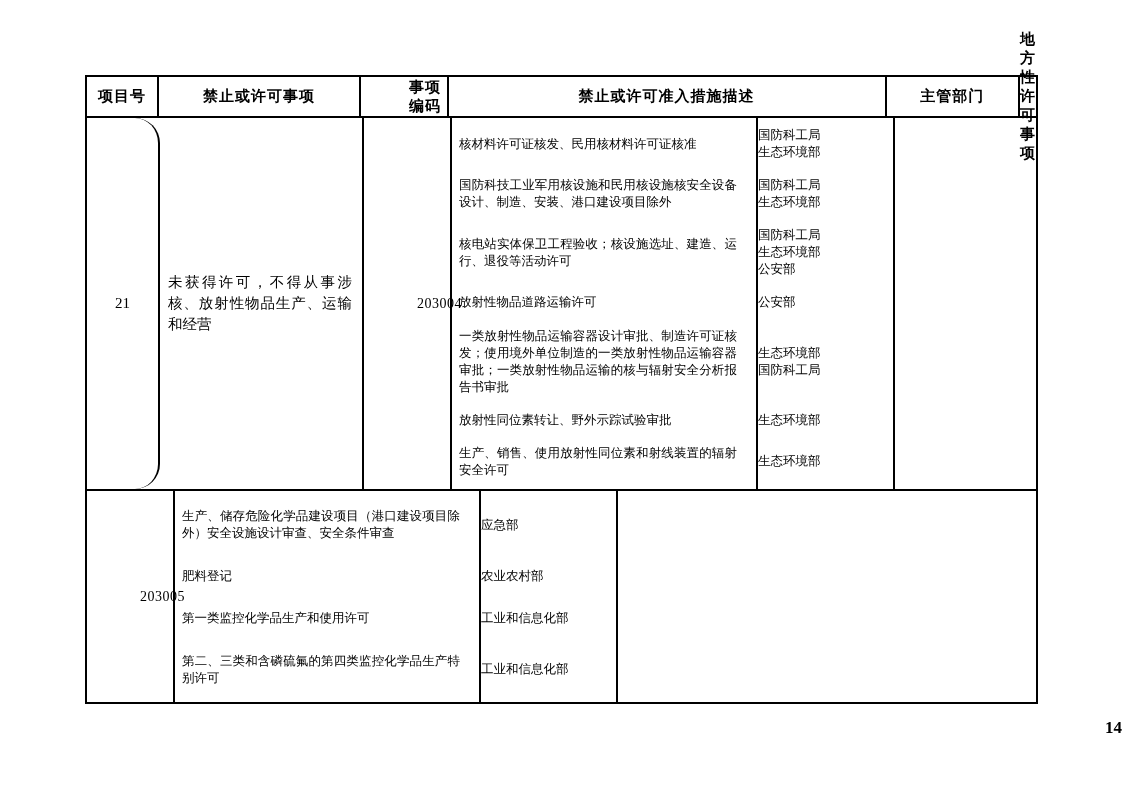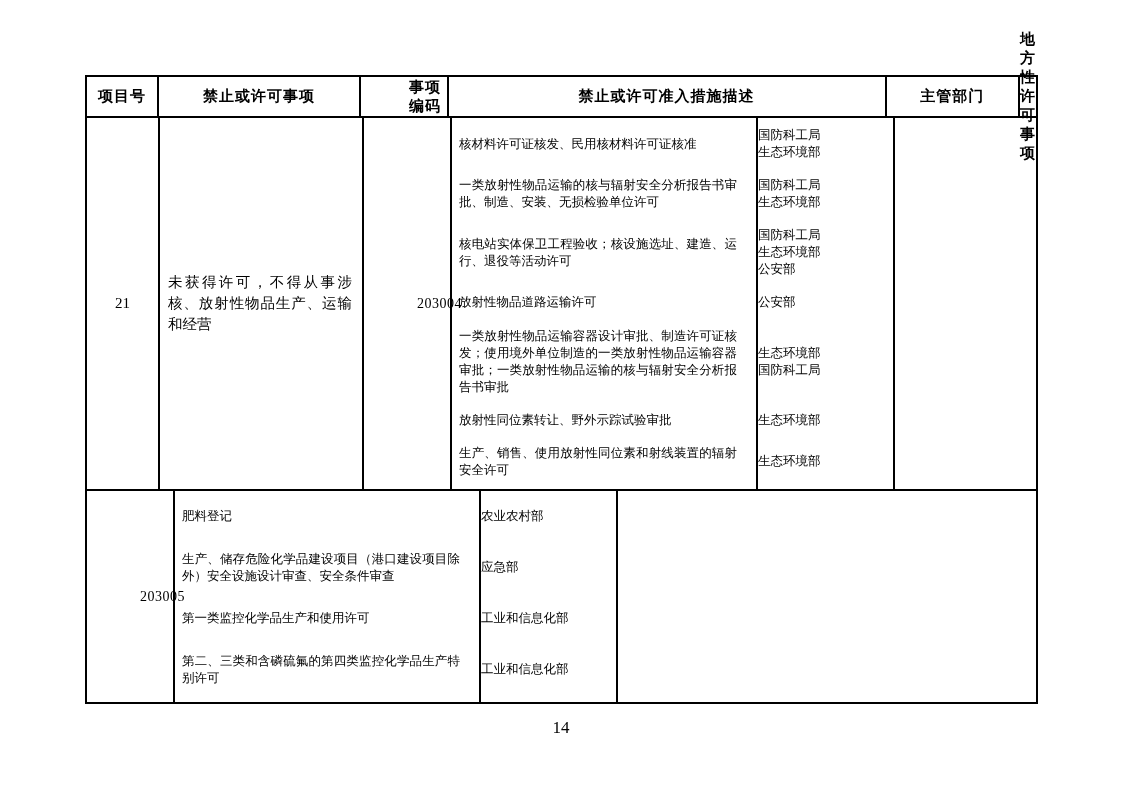--- a/index.html
+++ b/index.html
@@ -28,20 +28,21 @@
   .row-21 { min-height:373px; border-bottom:2px solid #000; }
   .row-22 { min-height:211px; }
   .c1 { width:73px; }
   .c2 { width:204px; }
   .c3 { width:88px;padding-left:48px; }
   .c45 { width:443px; }
   .c6 { flex:1; }
   .cell-center {
     display:flex; align-items:center; justify-content:center;
     font-size:15px;
+    border-radius:25px;
   }
   .cell-vcenter { display:flex; align-items:center; }
   .item-desc {
     font-size:14.5px; line-height:21px; padding:0 10px 0 8px;
     text-align:justify;
   }
   .code-text { font-size:14px; padding-left:5px; letter-spacing:0.5px; }
   .combined { position:relative; display:flex; }
   .v-divider {
     position:absolute; top:0; bottom:0; right:135px; width:2px;
@@ -57,21 +58,21 @@
   .measure {
     flex:1; font-size:12.5px; line-height:17px;
     padding:0 10px 0 7px; text-align:justify;
   }
   .depts {
     width:146px; font-size:12.5px; line-height:17px;
     padding-left:11px; flex-shrink:0;
   }
   .page-number {
     position:absolute; top:718px; left:0; right:0;
-    text-align:center; font-size:17px;
+    text-align:right; font-size:17px;font-weight:bold;
   }
 </style>
 </head>
 <body>
 
 <div class="doc-table">
 
   <div class="tr thead">
     <div class="th c1">项目号</div>
     <div class="th c2">禁止或许可事项</div>
@@ -93,21 +94,21 @@
       <div class="v-divider"></div>
       <div class="subrows">
         <div class="subrow">
           <div class="measure">核材料许可证核发、民用核材料许可证核准</div>
           <div class="depts">
             <div>国防科工局</div>
             <div>生态环境部</div>
           </div>
         </div>
         <div class="subrow">
-          <div class="measure">一类放射性物品运输的核与辐射安全分析报告书审批、制造、安装、无损检验单位许可</div>
+          <div class="measure">国防科技工业军用核设施和民用核设施核安全设备设计、制造、安装、港口建设项目除外</div>
           <div class="depts">
             <div>国防科工局</div>
             <div>生态环境部</div>
           </div>
         </div>
         <div class="subrow">
           <div class="measure">核电站实体保卫工程验收；核设施选址、建造、运行、退役等活动许可</div>
           <div class="depts">
             <div>国防科工局</div>
             <div>生态环境部</div>
@@ -145,29 +146,29 @@
   </div>
 
   <div class="tr row-22">
     <div class="td c3 cell-vcenter">
       <span class="code-text">203005</span>
     </div>
     <div class="td c45 combined">
       <div class="v-divider"></div>
       <div class="subrows">
         <div class="subrow">
+          <div class="measure">生产、储存危险化学品建设项目（港口建设项目除外）安全设施设计审查、安全条件审查</div>
+          <div class="depts">
+            <div>应急部</div>
+          </div>
+        </div>
+        <div class="subrow">
           <div class="measure">肥料登记</div>
           <div class="depts">
             <div>农业农村部</div>
-          </div>
-        </div>
-        <div class="subrow">
-          <div class="measure">生产、储存危险化学品建设项目（港口建设项目除外）安全设施设计审查、安全条件审查</div>
-          <div class="depts">
-            <div>应急部</div>
           </div>
         </div>
         <div class="subrow">
           <div class="measure">第一类监控化学品生产和使用许可</div>
           <div class="depts">
             <div>工业和信息化部</div>
           </div>
         </div>
         <div class="subrow">
           <div class="measure">第二、三类和含磷硫氟的第四类监控化学品生产特别许可</div>

